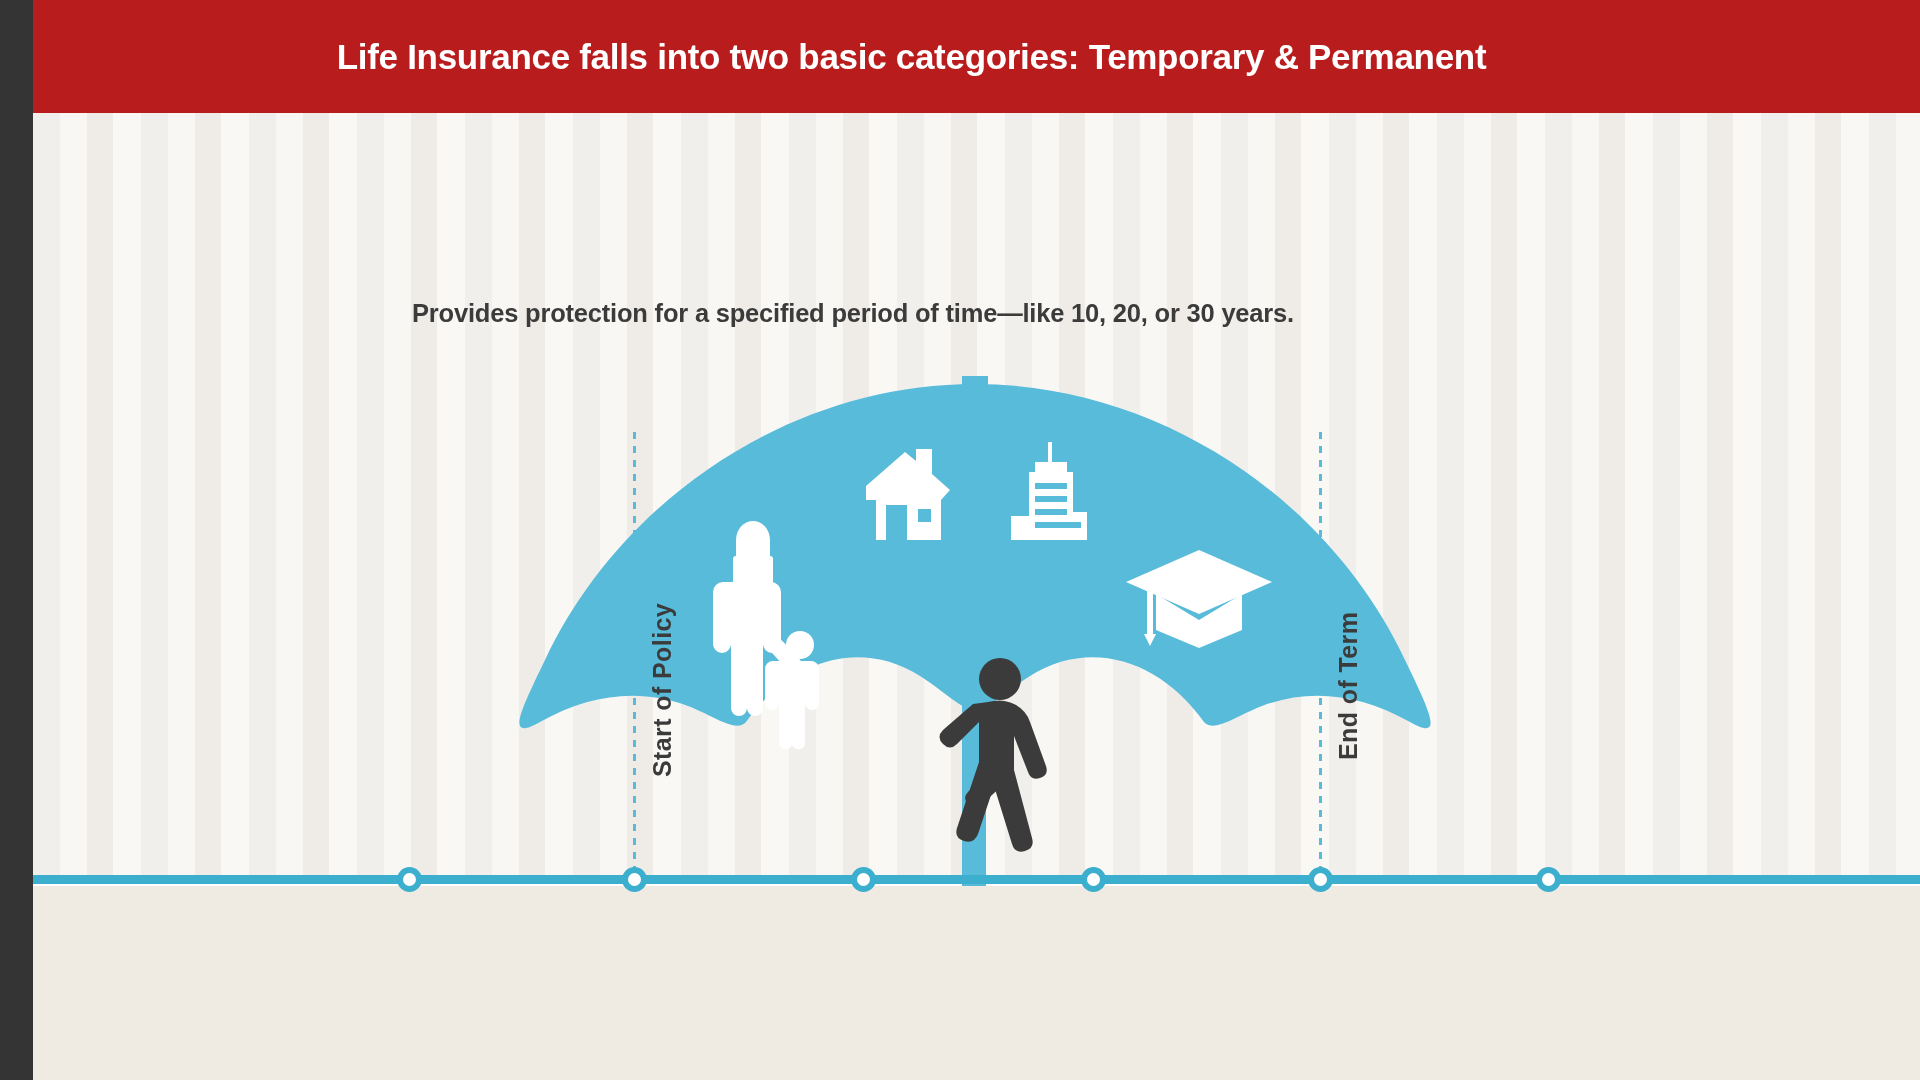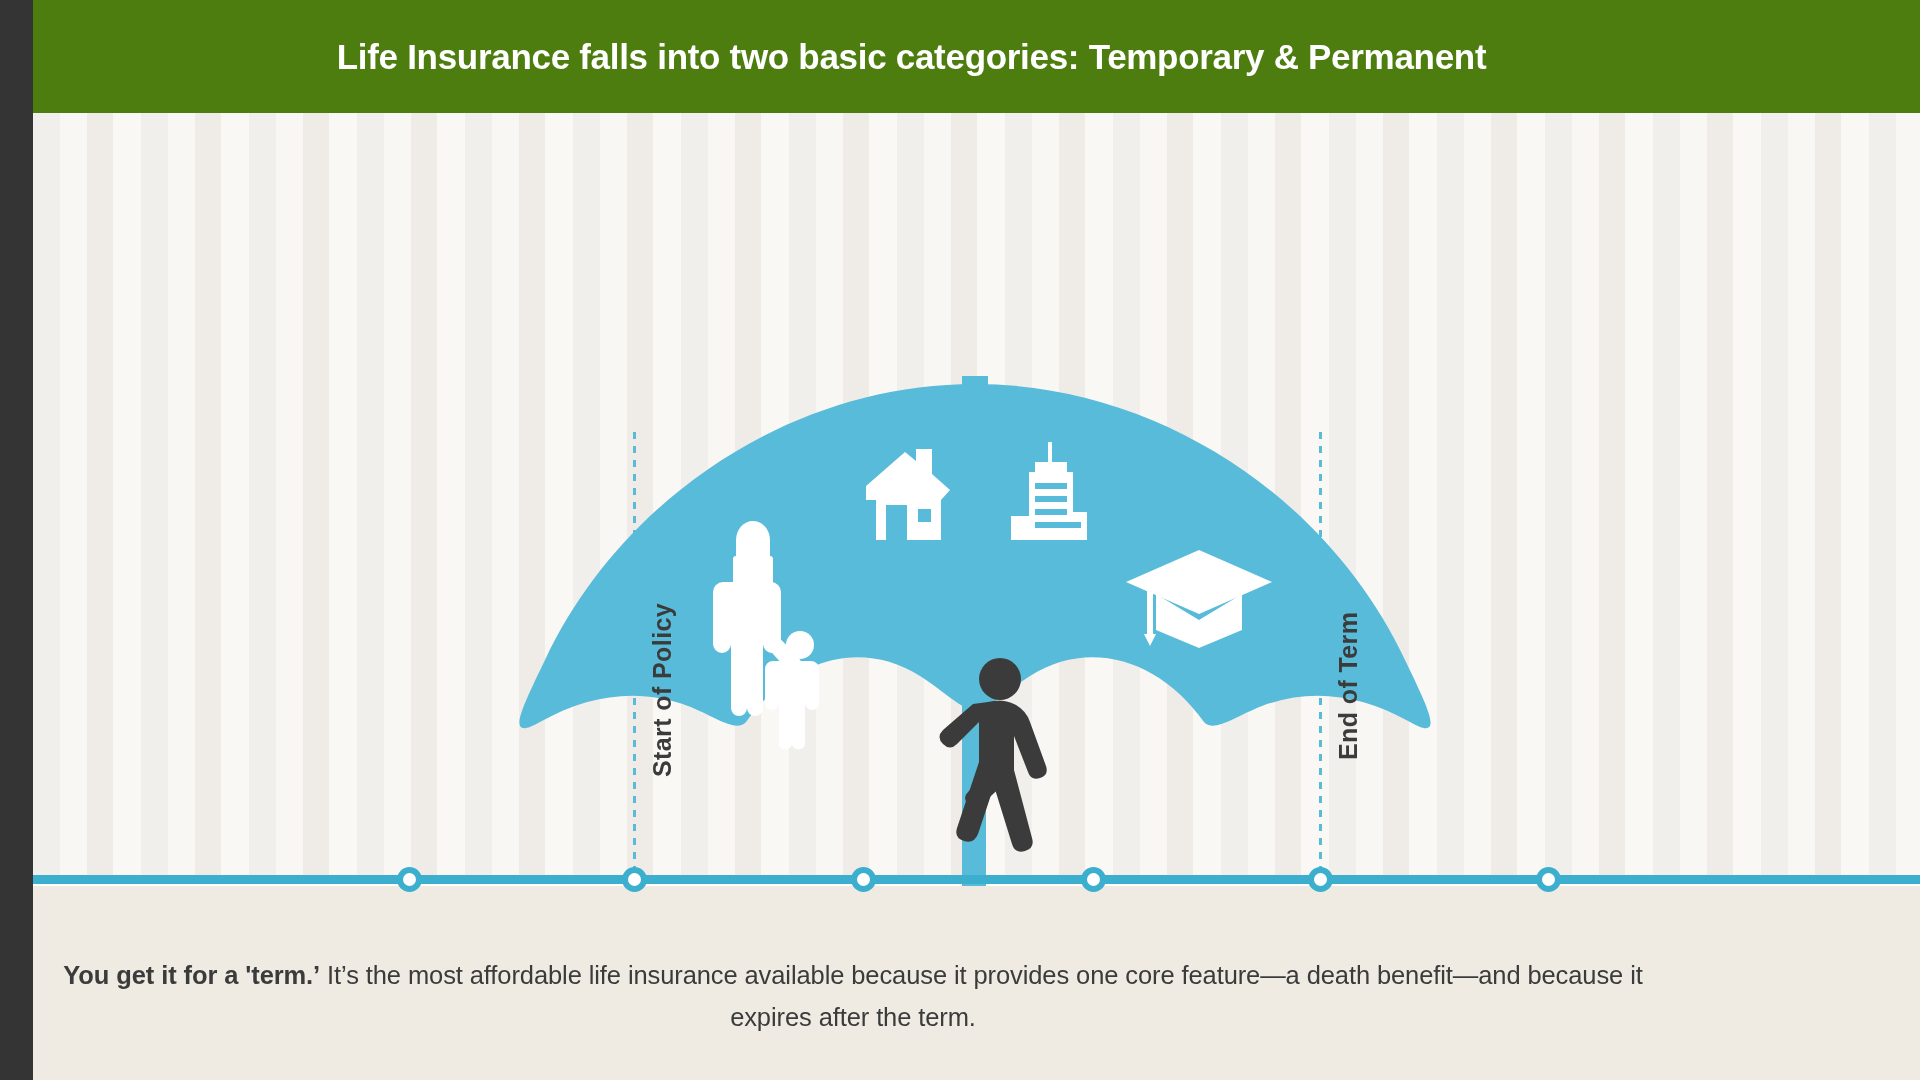--- a/index.html
+++ b/index.html
@@ -31,21 +31,21 @@
     background: #343434;
     z-index: 40;
   }
 
   
   .header-banner {
     position: absolute;
     left: 33px; top: 0;
     width: 1887px;
     height: 113px;
-    background: #4d7c0f;
+    background: #b91c1c;
     display: flex;
     align-items: center;
     justify-content: center;
     z-index: 20;
   }
   .header-title {
     color: #ffffff;
     font-size: 35px;
     font-weight: bold;
     letter-spacing: -0.3px;
@@ -258,38 +258,36 @@
       </g>
 
       <g fill="#3B3B3B">
         <circle cx="1000" cy="679" r="21"></circle>
         <path d="M 988 702 q 14 -4 26 2 q 12 6 16 18 l 16 44 q 3 9 -6 12 q -9 3 -12 -6 l -14 -36 l 0 34 l 18 68 q 3 10 -7 13 q -10 3 -13 -7 l -18 -58 l -16 48 q -4 10 -14 7 q -10 -3 -7 -13 l 22 -66 l 0 -40 l -22 22 q -7 7 -14 0 q -7 -7 0 -14 l 30 -26 Z"></path>
         <path d="M 968 804 q -6 -6 0 -12 l 22 -22 l 14 14 l -24 22 q -6 4 -12 -2 Z"></path>
       </g>
     </svg>
   </div>
 
+  <div class="page-subtitle">Provides protection for a specified period of time—like 10, 20, or 30 years.</div>
 
   <div class="marker-line" style="left:633px; top:432px; height:448px;"></div>
   <div class="marker-label" style="left:648px; top:777px;">Start of Policy</div>
 
   <div class="marker-line" style="left:1319px; top:432px; height:448px;"></div>
   <div class="marker-label" style="left:1334px; top:760px;">End of Term</div>
 
   <div class="timeline-line"></div>
   <div class="timeline-dot" style="left:397px;"></div>
   <div class="timeline-dot" style="left:622px;"></div>
   <div class="timeline-dot" style="left:851px;"></div>
   <div class="timeline-dot" style="left:1081px;"></div>
   <div class="timeline-dot" style="left:1308px;"></div>
   <div class="timeline-dot" style="left:1536px;"></div>
 
-  <div class="caption">
-    <b>You get it for a 'term.’</b><span> It’s the most affordable life insurance available because it provides one core feature—a death benefit—and because it expires after the term.</span>
-  </div>
 
   <div class="header-banner">
     <div class="header-title">Life Insurance falls into two basic categories: Temporary &amp; Permanent</div>
   </div>
 
   <div class="left-rail"></div>
 
 </div>
 
 </body></html>

